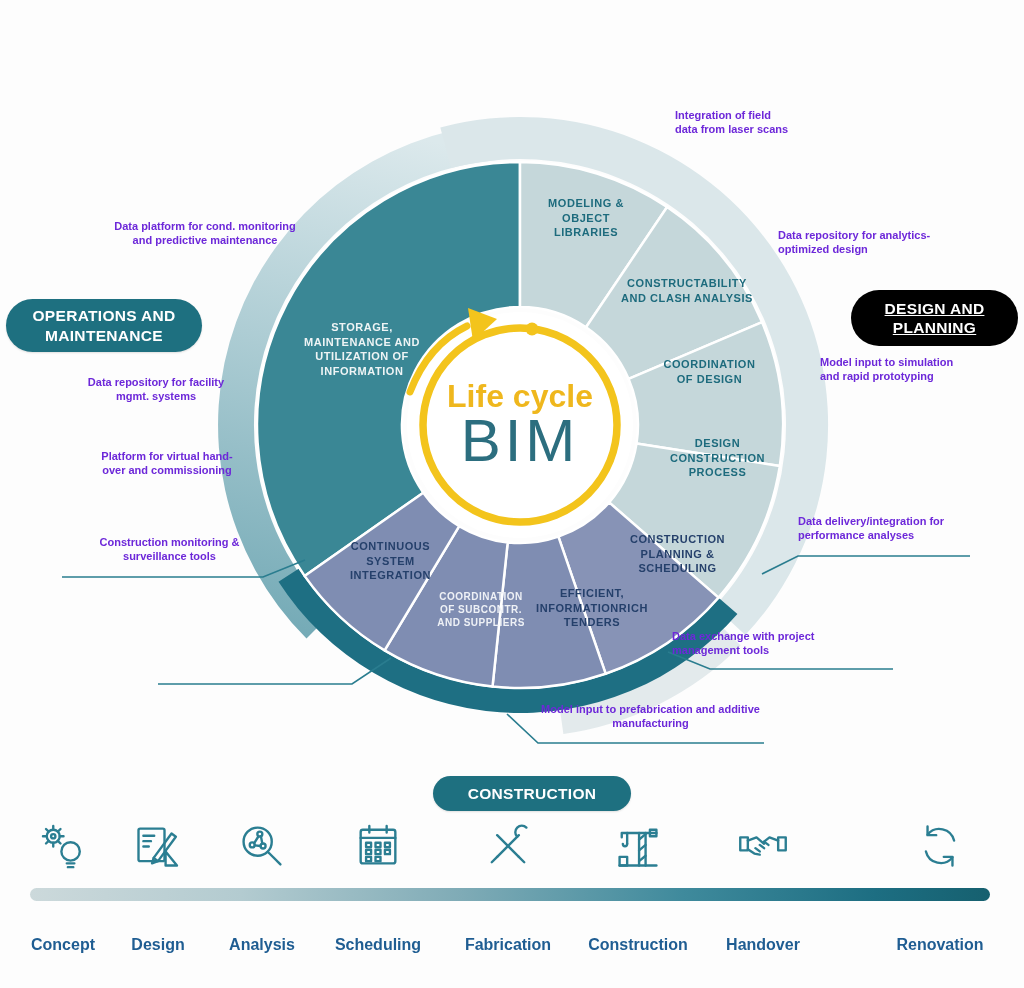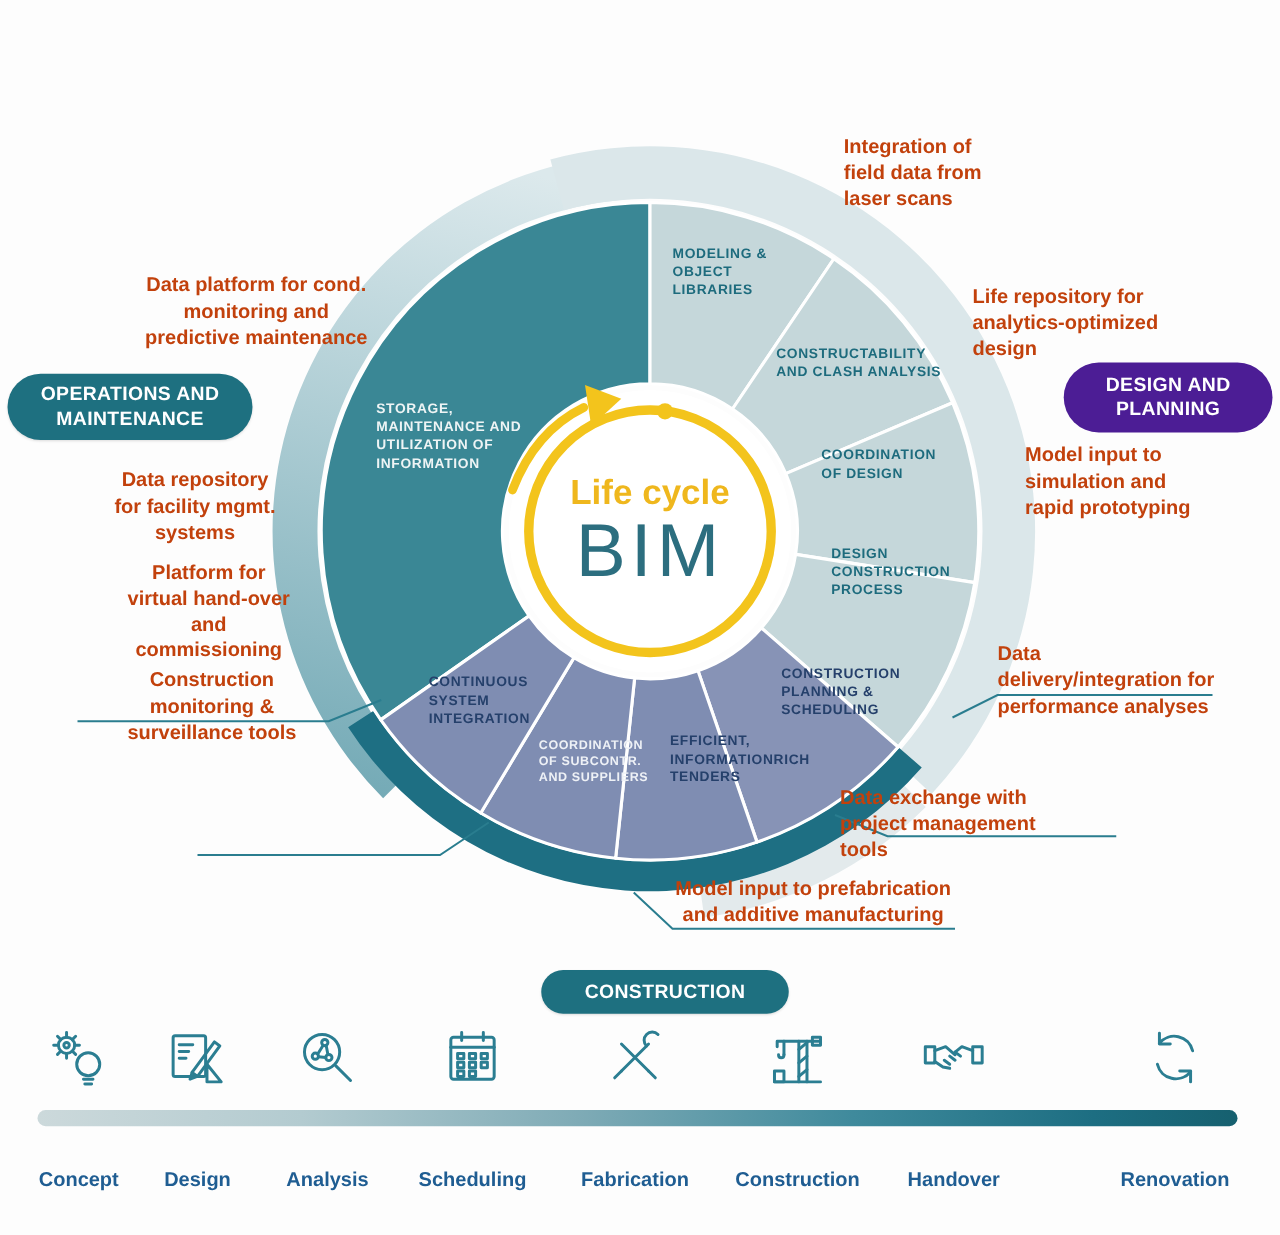--- a/index.html
+++ b/index.html
@@ -1,36 +1,36 @@
 <!DOCTYPE html>
 <html><head>
 <meta charset="utf-8">
 <style>
   * { margin:0; padding:0; box-sizing:border-box; }
   html,body { width:1024px; height:988px; }
   body { position:relative; background:#fdfdfd; font-family:"Liberation Sans", sans-serif; overflow:hidden; }
   .stage { position:absolute; inset:0; }
   .wheel-svg { position:absolute; left:0; top:0; width:1024px; height:988px; }
 
-  .seg-label { position:absolute; font-size:11px; font-weight:700; letter-spacing:.05em; line-height:1.32; color:#1d6b7d; }
+  .seg-label { position:absolute; font-size:11px; font-weight:700; letter-spacing:.05em; line-height:1.32; color:#1d6b7d;text-align:center; }
   .seg-label.on-dark   { color:#eef4f5;margin-left:12px; }
   .seg-label.on-purple { color:#25406b; }
   .seg-label.on-purple-light { color:#eef1f6; font-size:10px; }
 
-  .callout { position:absolute; color:#c2410c; font-weight:700; font-size:16px; line-height:1.3; }
+  .callout { position:absolute; color:#6d28d9; font-weight:700; font-size:11px; line-height:1.3; }
   .ta-c { text-align:center; }
 
   .badge { position:absolute; display:flex; align-items:center; justify-content:center; text-align:center;
            font-weight:700; color:#ffffff; border-radius:999px; font-size:15.5px; line-height:1.25;
            letter-spacing:.02em; padding:0 14px; }
   .badge.dark  { background:#1e7080; box-shadow:0 1px 2px rgba(0,0,0,.12); }
-  .badge.light { background:#4c1d95; }
+  .badge.light { background:#000000;text-decoration:underline; }
 
   .center-line1 { position:absolute; left:420px; top:378px; width:200px; text-align:center;
-                  color:#efb71d; font-size:28px; font-weight:700; }
+                  color:#efb71d; font-size:32px; font-weight:700; }
   .center-line2 { position:absolute; left:410px; top:406px; width:220px; text-align:center;
                   color:#2c6e7f; font-size:60px; font-weight:400; letter-spacing:4px; }
 
   .tl-item { position:absolute; top:820px; width:130px; height:134px; transform:translateX(-50%);
              display:flex; flex-direction:column; align-items:center; justify-content:space-between; }
   .tl-icon { width:52px; height:52px; }
   .tl-icon path, .tl-icon circle, .tl-icon rect, .tl-icon polyline {
       stroke:#2b7e92; stroke-width:2.2; fill:none; stroke-linecap:round; stroke-linejoin:round; }
   .tl-icon .fillk { fill:#2b7e92; stroke:none; }
   .tl-label { font-size:16px; font-weight:700; color:#1f5d92; white-space:nowrap;margin-top:32px; }
@@ -94,21 +94,21 @@
   <div class="seg-label on-purple" style="left:343px;top:539px;width:95px">CONTINUOUS SYSTEM INTEGRATION</div>
 
   <div class="center-line1">Life cycle</div>
   <div class="center-line2">BIM</div>
 
   <div class="callout ta-c" style="left:114px;top:219px;width:182px">Data platform for cond. monitoring and predictive maintenance</div>
   <div class="callout ta-c" style="left:86px;top:375px;width:140px">Data repository for facility mgmt. systems</div>
   <div class="callout ta-c" style="left:97px;top:449px;width:140px">Platform for virtual hand-over and commissioning</div>
   <div class="callout ta-c" style="left:77px;top:535px;width:185px">Construction monitoring &amp; surveillance tools</div>
   <div class="callout" style="left:675px;top:108px;width:115px">Integration of field data from laser scans</div>
-  <div class="callout" style="left:778px;top:228px;width:180px">Life repository for analytics-optimized design</div>
+  <div class="callout" style="left:778px;top:228px;width:180px">Data repository for analytics-optimized design</div>
   <div class="callout" style="left:820px;top:355px;width:142px">Model input to simulation and rapid prototyping</div>
   <div class="callout" style="left:798px;top:514px;width:178px">Data delivery/integration for performance analyses</div>
   <div class="callout" style="left:672px;top:629px;width:178px">Data exchange with project management tools</div>
   <div class="callout ta-c" style="left:533px;top:702px;width:235px">Model input to prefabrication and additive manufacturing</div>
 
   <div class="badge dark" style="left:6px;top:299px;width:196px;height:53px">OPERATIONS AND MAINTENANCE</div>
   <div class="badge light" style="left:851px;top:290px;width:167px;height:56px">DESIGN AND PLANNING</div>
   <div class="badge dark" style="left:433px;top:776px;width:198px;height:35px">CONSTRUCTION</div>
 
   <div class="tl-bar"></div>

